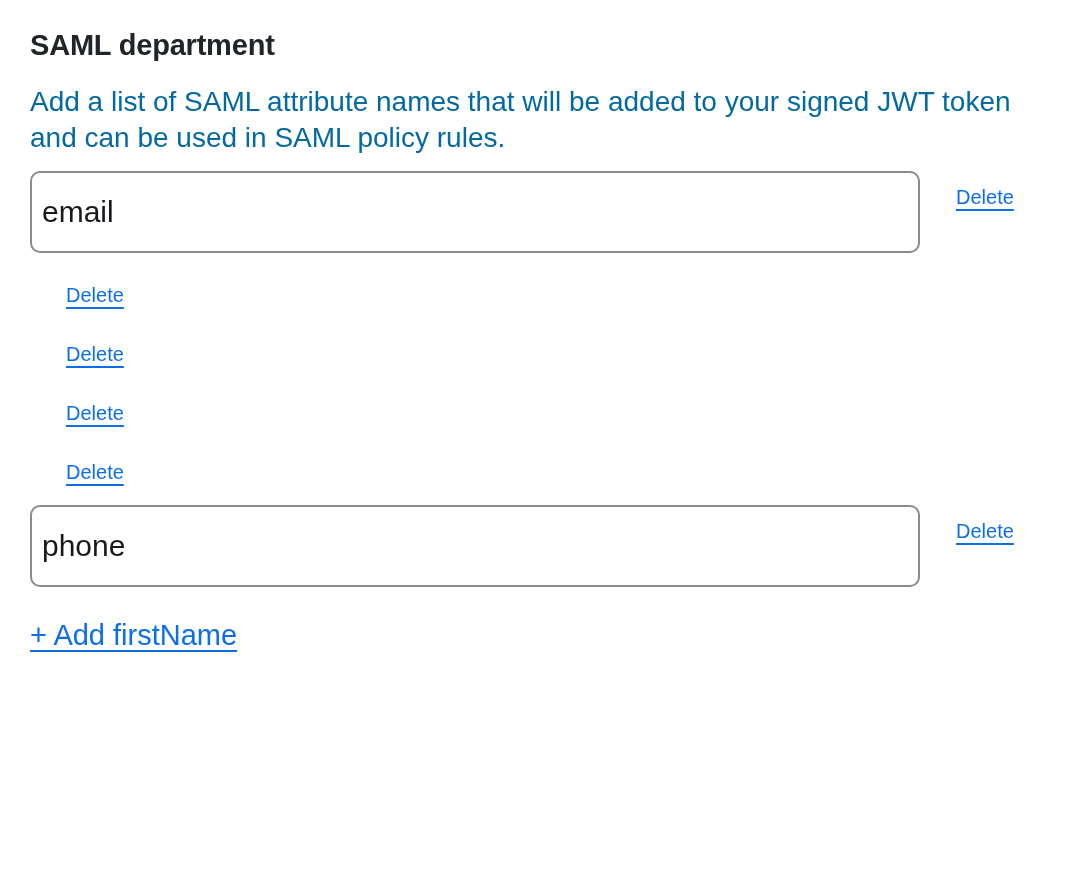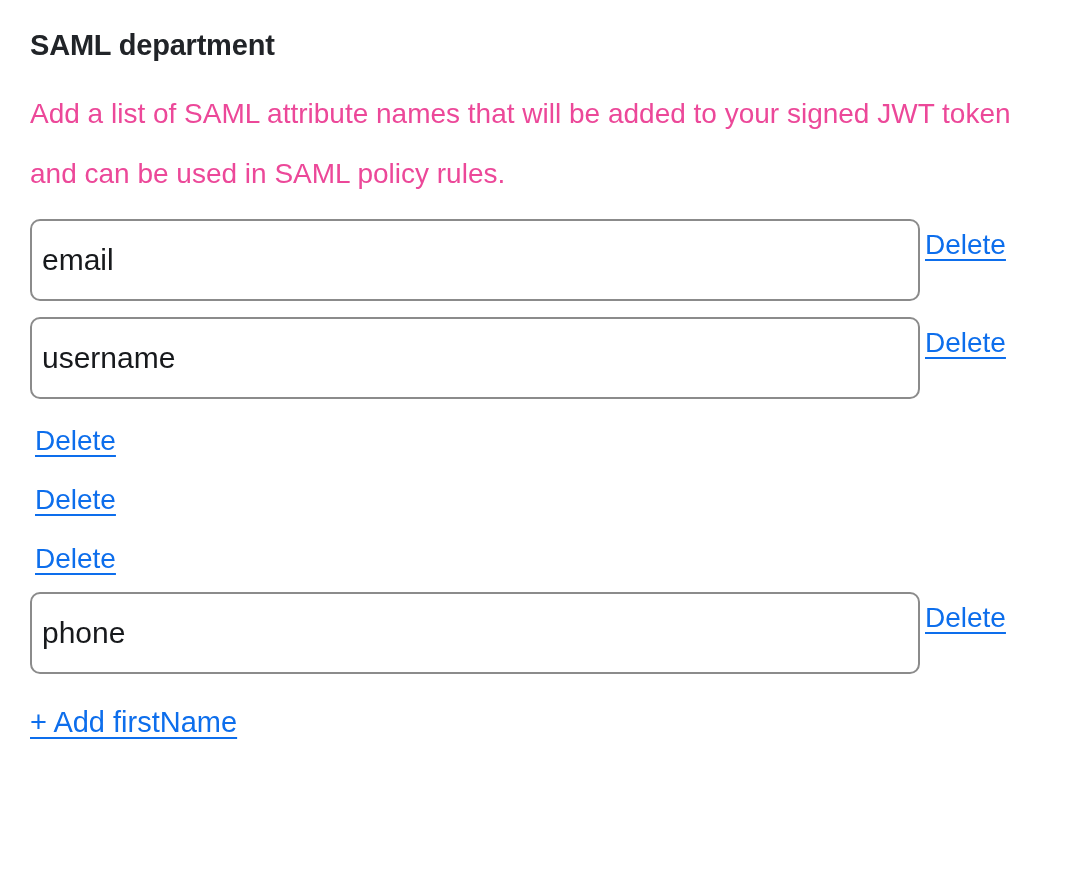--- a/index.html
+++ b/index.html
@@ -17,23 +17,23 @@
     font-size: 29px;
     line-height: 38px;
     font-weight: 700;
     color: #212428;
     letter-spacing: -0.2px;
   }
   .section-description {
     margin: 0 0 15px 0;
     max-width: 1012px;
     font-size: 28px;
-    line-height: 60px;
+    line-height: 36px;
     font-weight: 400;
-    color: #ec4899;
+    color: #0369a1;
   }
   .attr-row {
     display: flex;
     align-items: flex-start;
     margin-bottom: 16px;
   }
   .attr-input {
     width: 890px;
     height: 82px;
     border: 2px solid #8b8b8b;
@@ -46,23 +46,23 @@
     outline: none;
   }
   .link {
     color: #0d6eec;
     text-decoration: underline;
     text-underline-offset: 5px;
     text-decoration-thickness: 2px;
     cursor: pointer;
   }
   .delete-link {
-    font-size: 28px;
+    font-size: 20px;
     line-height: 34px;
-    margin-left: 5px;
+    margin-left: 36px;
     margin-top: 9px;
     white-space: nowrap;
   }
   .add-link {
     display: inline-block;
     margin-top: 14px;
     font-size: 29px;
     line-height: 36px;
   }
 </style>
@@ -74,21 +74,20 @@
 
   <p class="section-description">Add a list of SAML attribute names that will be added to your signed JWT token and can be used in SAML policy rules.</p>
 
   <div id="rows">
   <div class="attr-row">
     <input class="attr-input" type="text" value="email" style="">
     <a class="link delete-link" href="#">Delete</a>
   </div>
 
   <div class="attr-row">
-    <input class="attr-input" type="text" value="username" style="">
     <a class="link delete-link" href="#">Delete</a>
   </div>
 
   <div class="attr-row">
     <a class="link delete-link" href="#">Delete</a>
   </div>
 
   <div class="attr-row">
     <a class="link delete-link" href="#">Delete</a>
   </div>

